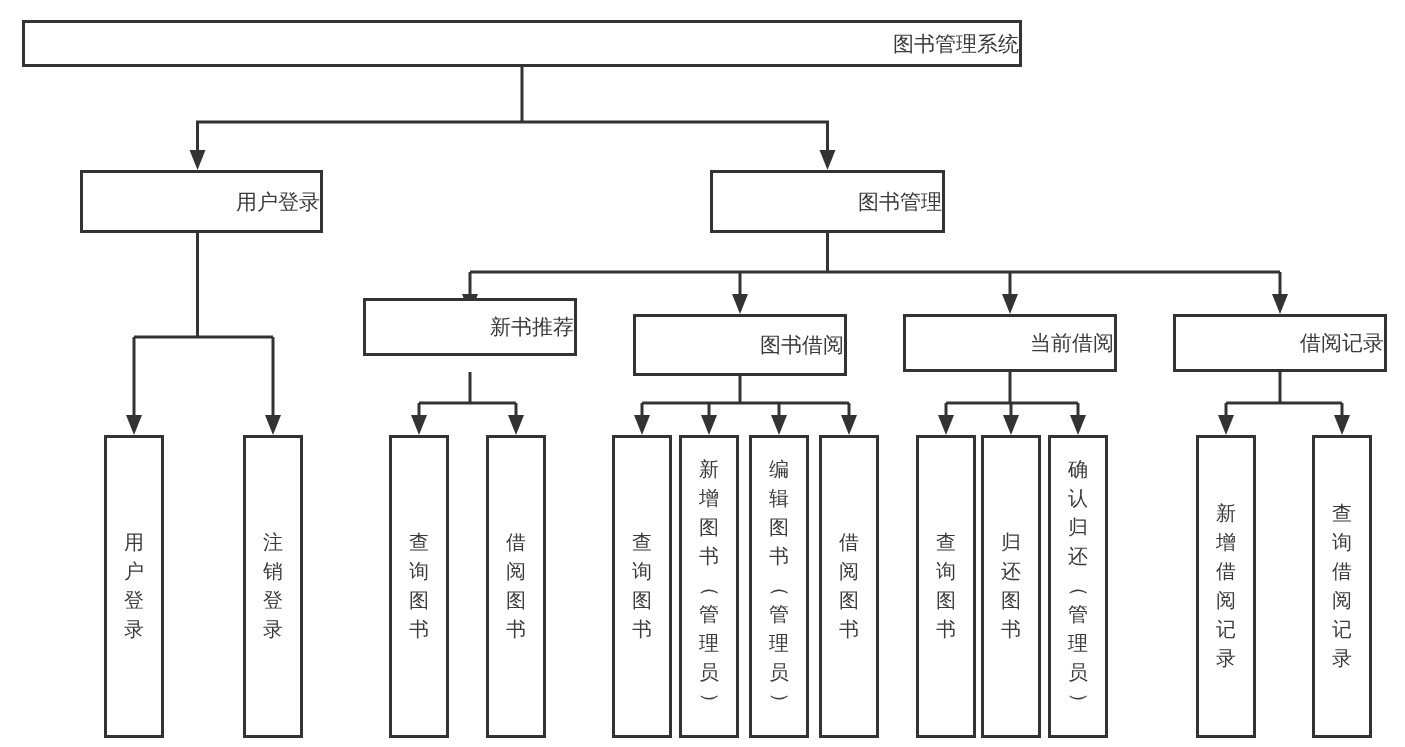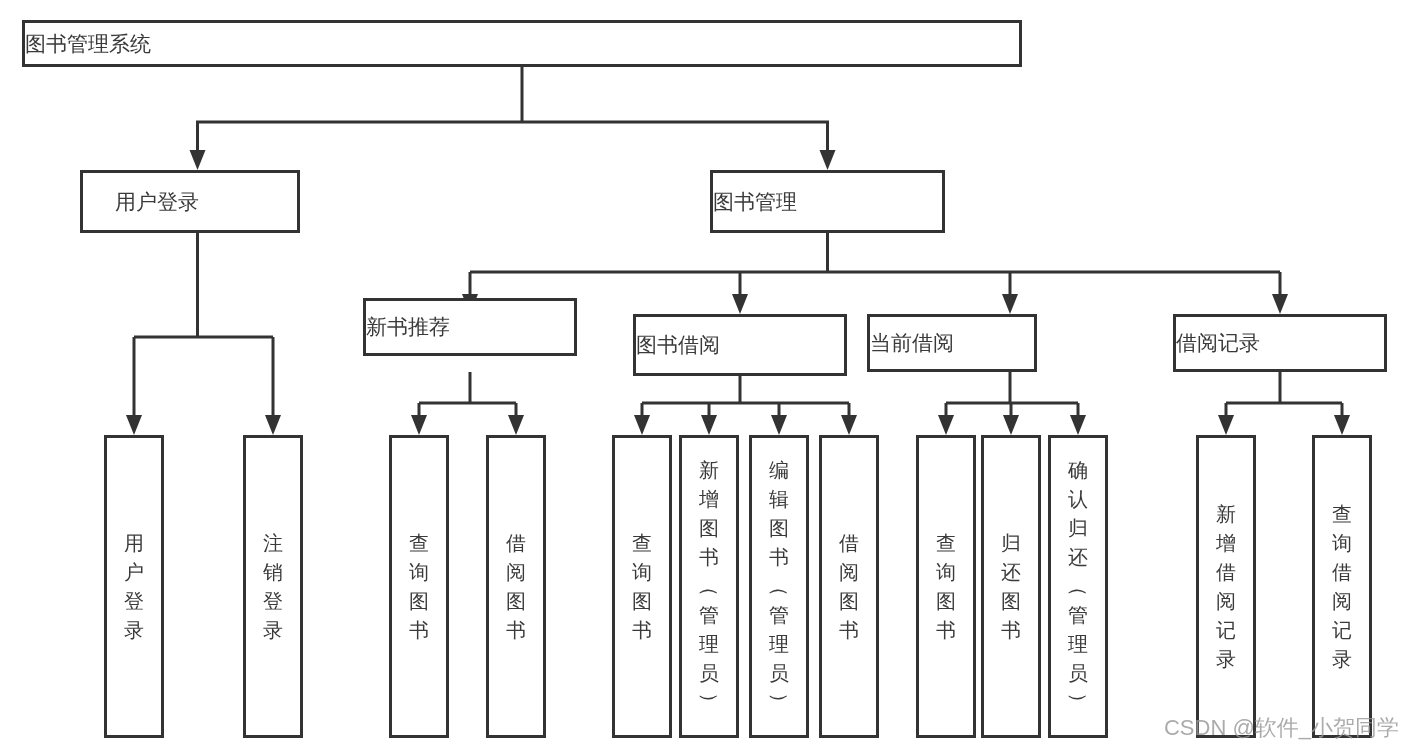--- a/index.html
+++ b/index.html
@@ -6,22 +6,23 @@
   .canvas{
     position:relative;width:1405px;height:747px;
     background:var(--background,#ffffff);
     font-family:"Liberation Sans","DejaVu Sans",sans-serif;
     overflow:hidden;
   }
   #connectors{position:absolute;left:0;top:0;z-index:1;}
   .node{
     position:absolute;z-index:2;background:#ffffff;
     border:3px solid var(--line,#333333);box-sizing:border-box;
-    display:flex;align-items:center;justify-content:flex-start;
+    display:flex;align-items:center;justify-content:flex-end;
     color:var(--text,#3a3a3a);
+    font-family:Liberation Mono, monospace;
   }
   .hlabel{font-size:21px;white-space:nowrap;}
   .leaf{top:435px;width:60px;height:303px;}
   .vtext{display:flex;flex-direction:column;align-items:center;justify-content:center;width:100%;height:100%;}
   .vchar{display:block;height:29px;line-height:29px;font-size:20px;text-align:center;}
   .vchar.rot{transform:rotate(90deg);}
   .watermark{
     position:absolute;right:6px;bottom:4px;z-index:5;
     font-size:22px;color:rgba(150,150,150,0.8);white-space:nowrap;
   }
@@ -83,34 +84,34 @@
       <line x1="1226" y1="403" x2="1226" y2="419" stroke="#333333" stroke-width="3"></line>
       <polygon points="1218,415 1234,415 1226,435" fill="#333333"></polygon>
       <line x1="1342" y1="403" x2="1342" y2="419" stroke="#333333" stroke-width="3"></line>
       <polygon points="1334,415 1350,415 1342,435" fill="#333333"></polygon>
     </svg>
 
   <div class="node" style="left:22px;top:20px;width:1000px;height:47px;">
     <span class="hlabel">图书管理系统</span>
   </div>
 
-  <div class="node" style="left:80px;top:170px;width:220px;height:63px;padding-left:32px;">
+  <div class="node" style="left:80px;top:170px;width:243px;height:63px;padding-left:32px;">
     <span class="hlabel">用户登录</span>
   </div>
   <div class="node" style="left:710px;top:170px;width:235px;height:63px;">
     <span class="hlabel">图书管理</span>
   </div>
 
   <div class="node" style="left:363px;top:298px;width:214px;height:58px;">
     <span class="hlabel">新书推荐</span>
   </div>
   <div class="node" style="left:633px;top:314px;width:214px;height:62px;">
     <span class="hlabel">图书借阅</span>
   </div>
-  <div class="node" style="left:867px;top:314px;width:170px;height:58px;">
+  <div class="node" style="left:903px;top:314px;width:214px;height:58px;">
     <span class="hlabel">当前借阅</span>
   </div>
   <div class="node" style="left:1173px;top:314px;width:214px;height:58px;">
     <span class="hlabel">借阅记录</span>
   </div>
 
   <div class="node leaf" style="left:104px;">
     <div class="vtext">
         <span class="vchar">用</span>
         <span class="vchar">户</span>
@@ -227,14 +228,13 @@
     <div class="vtext">
         <span class="vchar">查</span>
         <span class="vchar">询</span>
         <span class="vchar">借</span>
         <span class="vchar">阅</span>
         <span class="vchar">记</span>
         <span class="vchar">录</span>
       </div>
   </div>
 
-  <div class="watermark">CSDN @软件_小贺同学</div>
 </div>
 
 </body></html>

